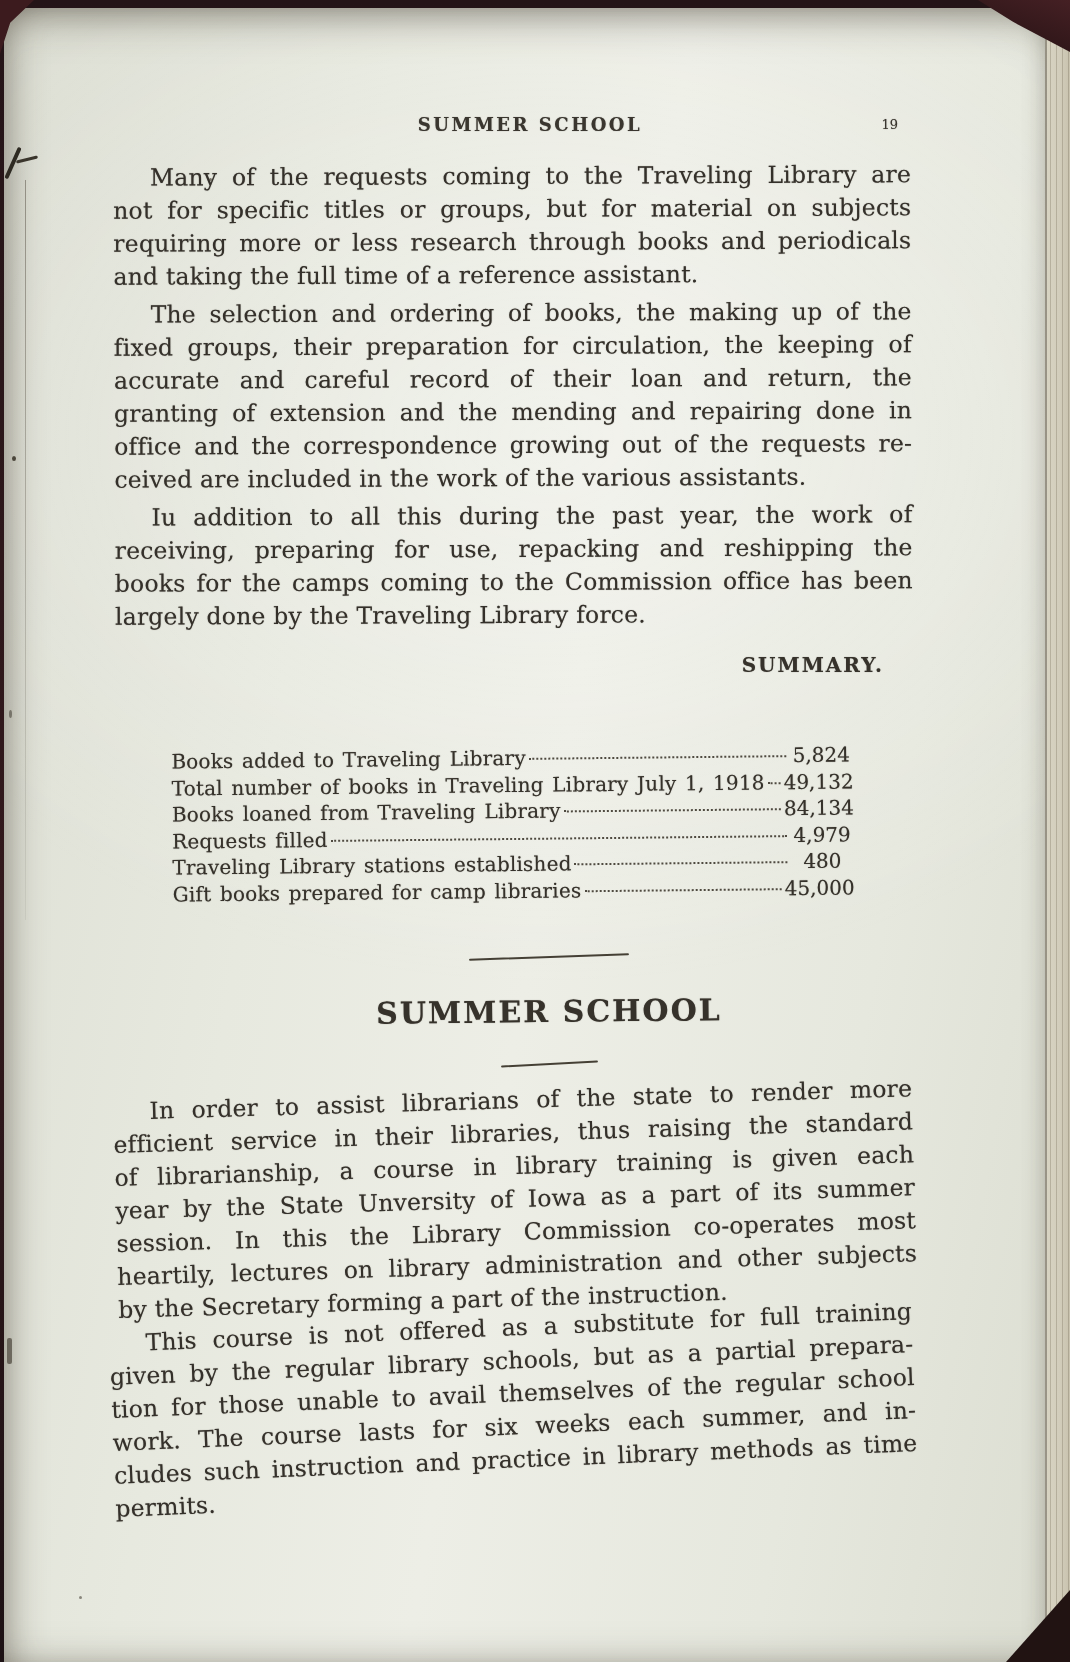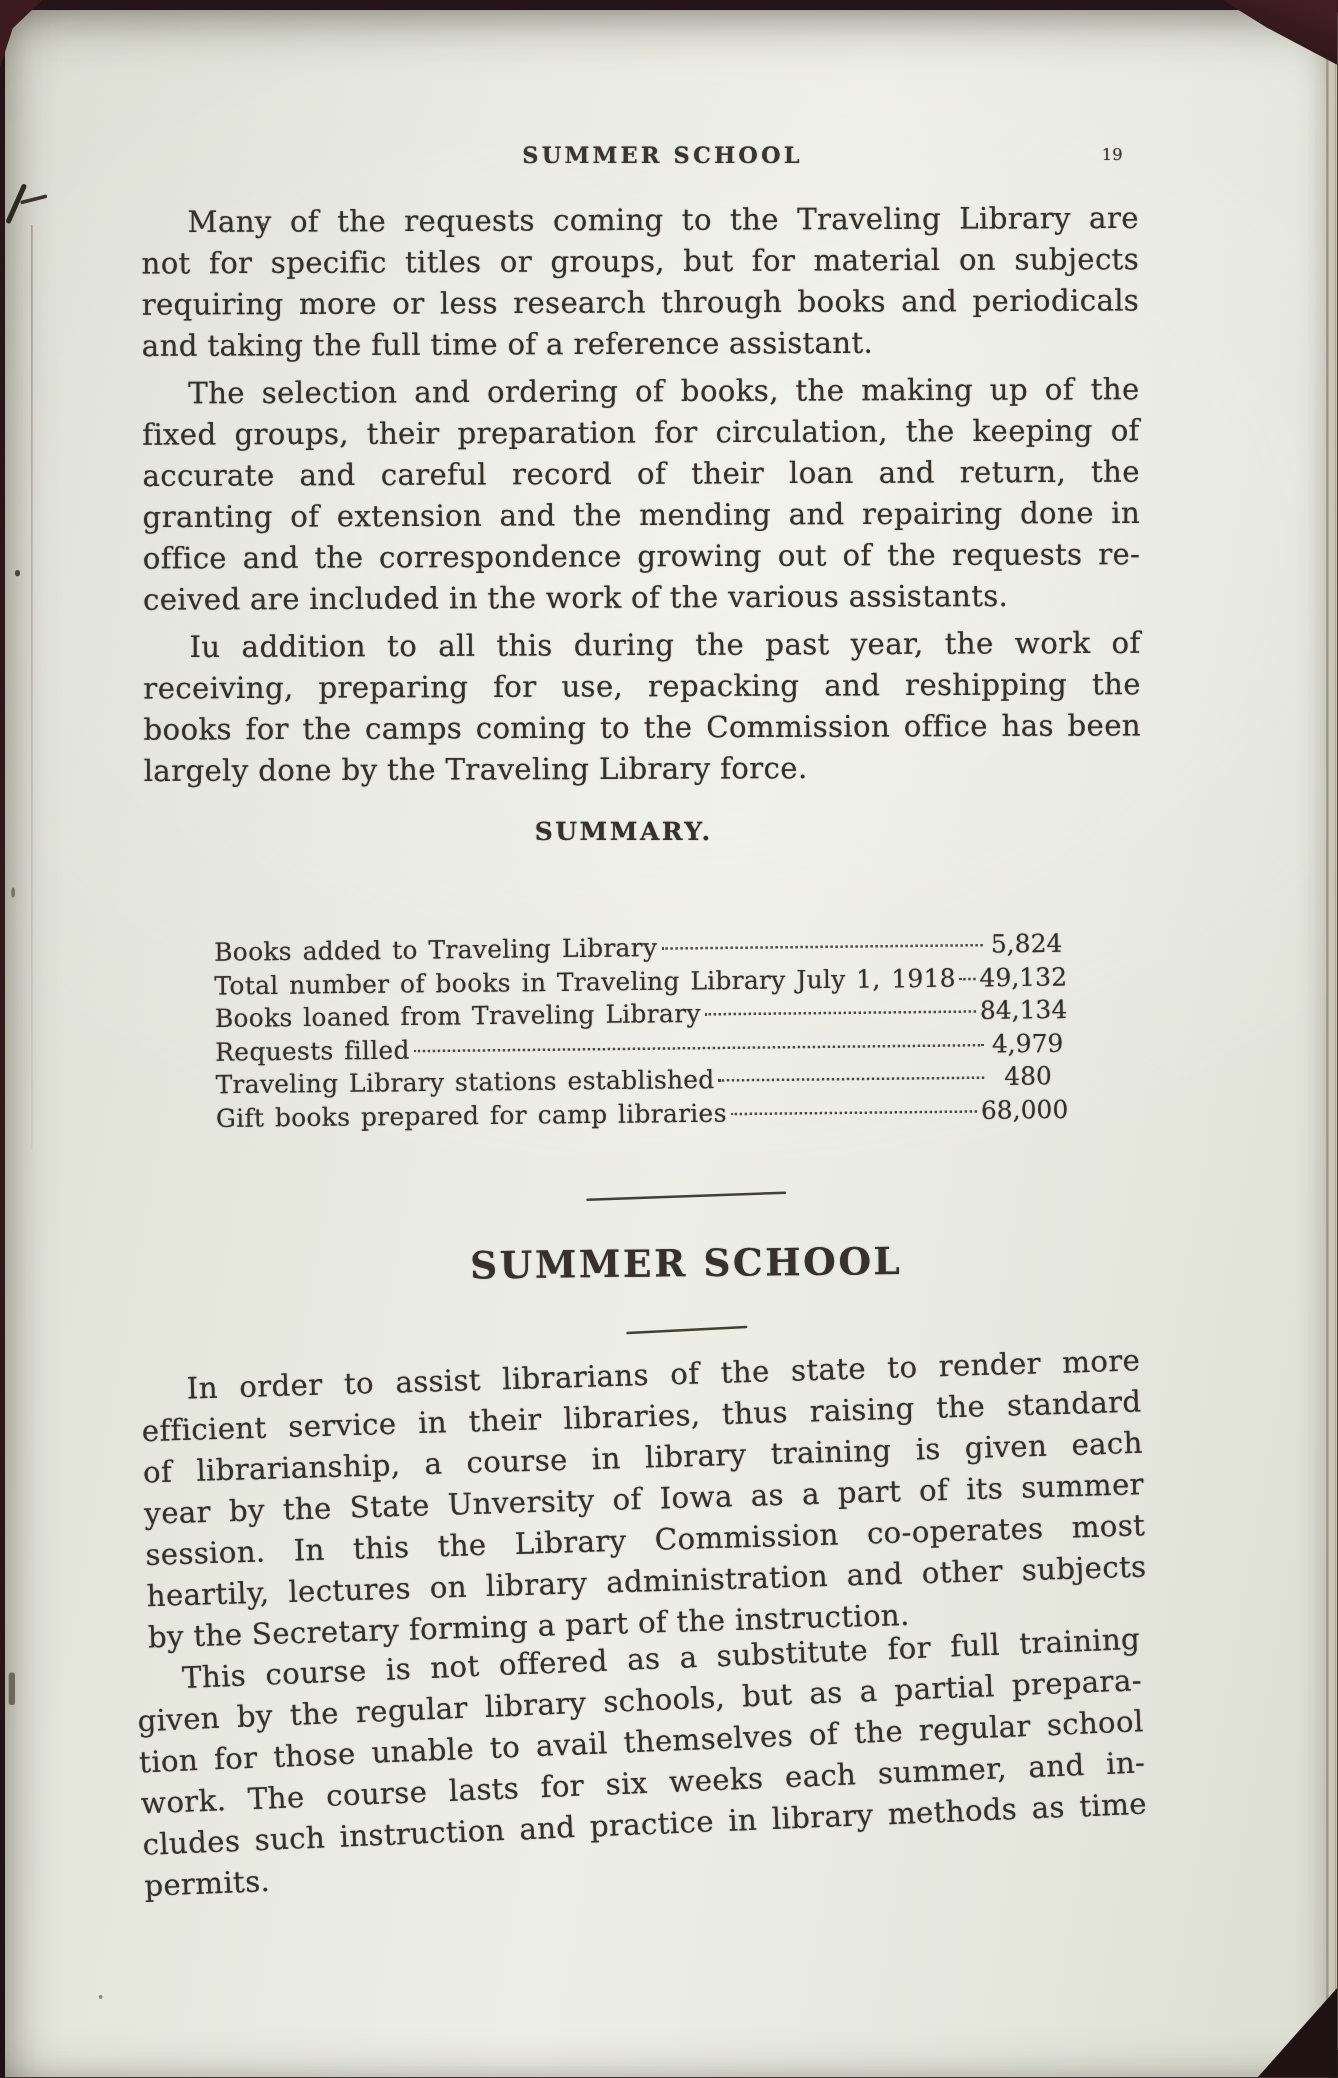--- a/index.html
+++ b/index.html
@@ -26,21 +26,20 @@
       radial-gradient(120% 55% at 52% 26%, rgba(255,255,255,.28) 0%, rgba(255,255,255,0) 60%),
       linear-gradient(100deg,#dcded3 0%, #e7e9df 30%, #edeee6 52%, #e6e8de 78%, #dcded2 100%);
     border-radius:16px 30px 0 0 / 12px 24px 0 0;
     border-right:2px solid rgba(92,82,66,.55);
     box-shadow:
       inset 26px 0 38px -22px rgba(70,62,50,.45),
       inset -14px 0 26px -18px rgba(70,62,50,.30),
       inset 0 32px 42px -26px rgba(70,62,50,.55),
       inset 0 -26px 40px -30px rgba(70,62,50,.35);
     color:#343028;
-    padding-left:16px;
   }
   .page * { text-shadow:0 0 1px rgba(52,47,40,.55); }
 
   
   .corner { position:absolute; background:#3a1a1d; }
   .corner-tl { left:0; top:0; width:34px; height:54px;
     clip-path:polygon(0 0,100% 0,30% 42%,0 100%); background:#3c1b1e; }
   .corner-tr { right:0; top:0; width:92px; height:52px;
     clip-path:polygon(0 0,100% 0,100% 100%,38% 42%);
     background:linear-gradient(200deg,#452024 0%, #2a1416 80%); }
@@ -71,21 +70,21 @@
   .top-block { position:absolute; top:152px; left:110px; width:798px;
     transform:rotate(-0.25deg); }
   .para { font-size:23.5px; line-height:33px; letter-spacing:.2px;
     color:#34302a; margin:0 0 5px 0; }
   .tline { text-align:justify; text-align-last:justify; white-space:normal; }
   .tline.last { text-align-last:left; }
   .tline.first { text-indent:37px; }
 
   
   .summary-head { position:absolute; top:645px; left:110px; width:770px; margin:0;
-    text-align:center; font-size:20px; font-weight:bold; letter-spacing:2px; color:#36322b; }
+    text-align:right; font-size:20px; font-weight:bold; letter-spacing:2px; color:#36322b; }
   .sum-table { position:absolute; top:737px; left:168px; width:682px;
     transform:rotate(-0.6deg); font-size:20px; color:#35312a; }
   .sum-row { display:flex; align-items:baseline; line-height:26.5px; }
   .sum-label { white-space:nowrap; letter-spacing:.2px; word-spacing:2px; }
   .sum-dots { flex:1 1 auto; border-bottom:2.5px dotted #4f4a40;
     margin:0 3px; transform:translateY(-5px); min-width:12px; }
   .sum-value { white-space:nowrap; text-align:center; min-width:64px; }
 
   
   .rule { position:absolute; height:2px; background:#454035; border-radius:2px; }
@@ -160,21 +159,21 @@
           <span class="sum-value">4,979</span>
         </div>
         <div class="sum-row">
           <span class="sum-label">Traveling Library stations established</span>
           <span class="sum-dots"></span>
           <span class="sum-value">480</span>
         </div>
         <div class="sum-row">
           <span class="sum-label">Gift books prepared for camp libraries</span>
           <span class="sum-dots"></span>
-          <span class="sum-value">68,000</span>
+          <span class="sum-value">45,000</span>
         </div>
       </div>
 
     <div class="rule rule1"></div>
 
     <h2 class="section-head">SUMMER SCHOOL</h2>
 
     <div class="rule rule2"></div>
 
     <div class="para p4">

